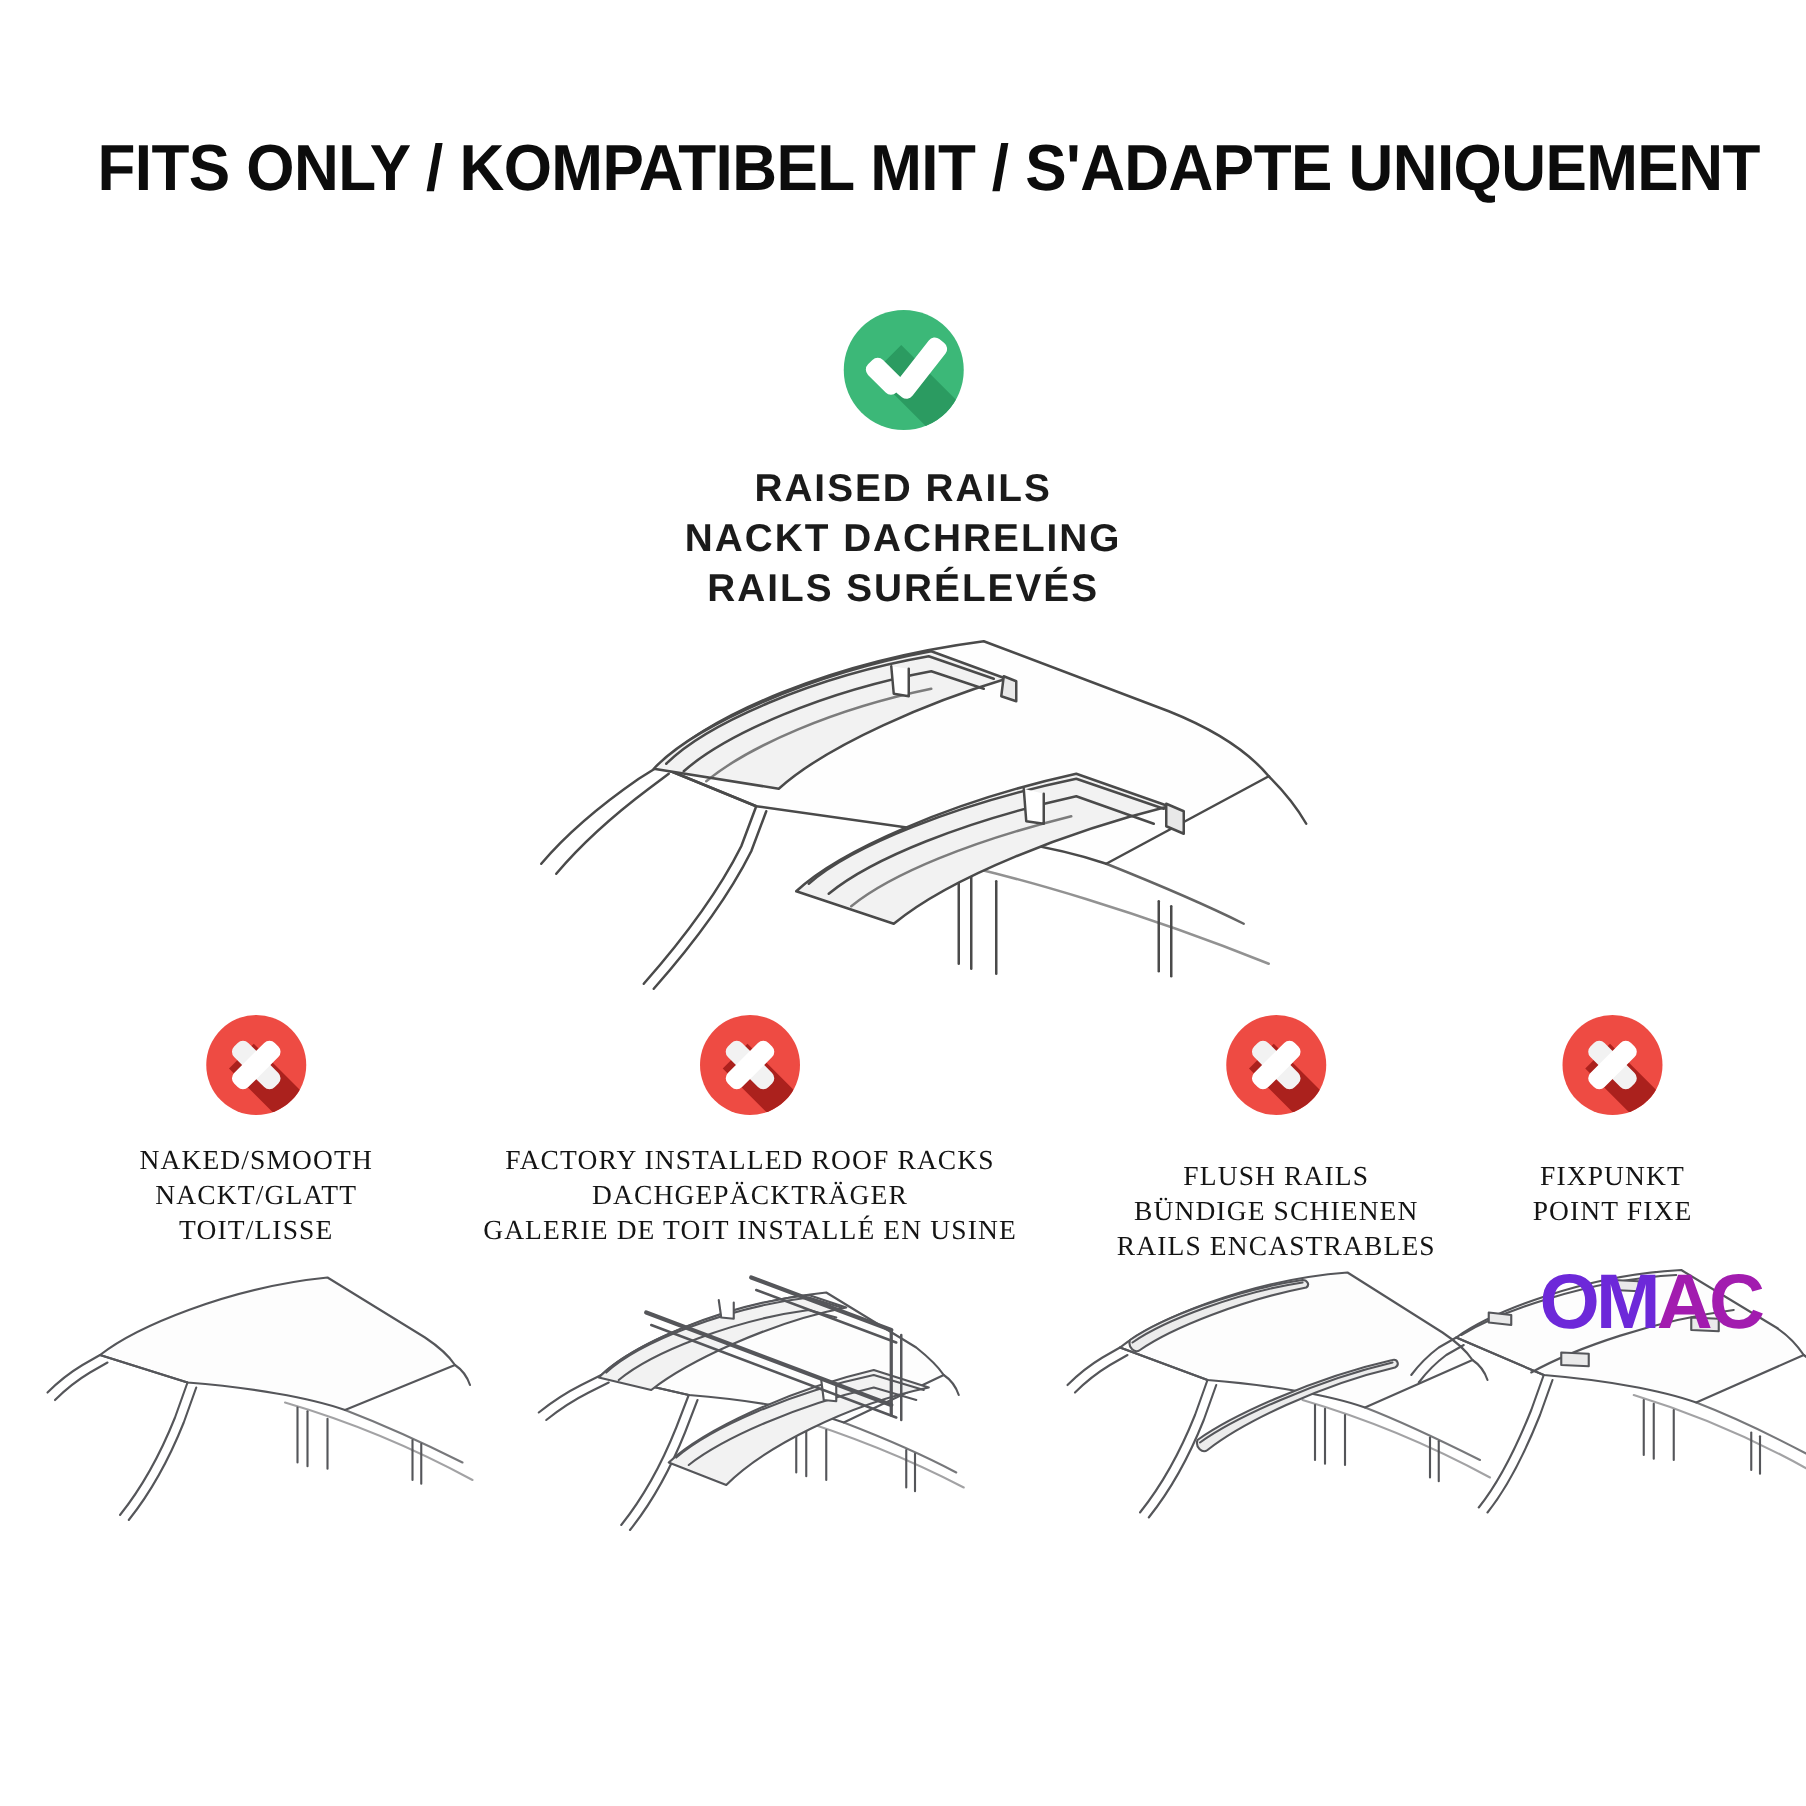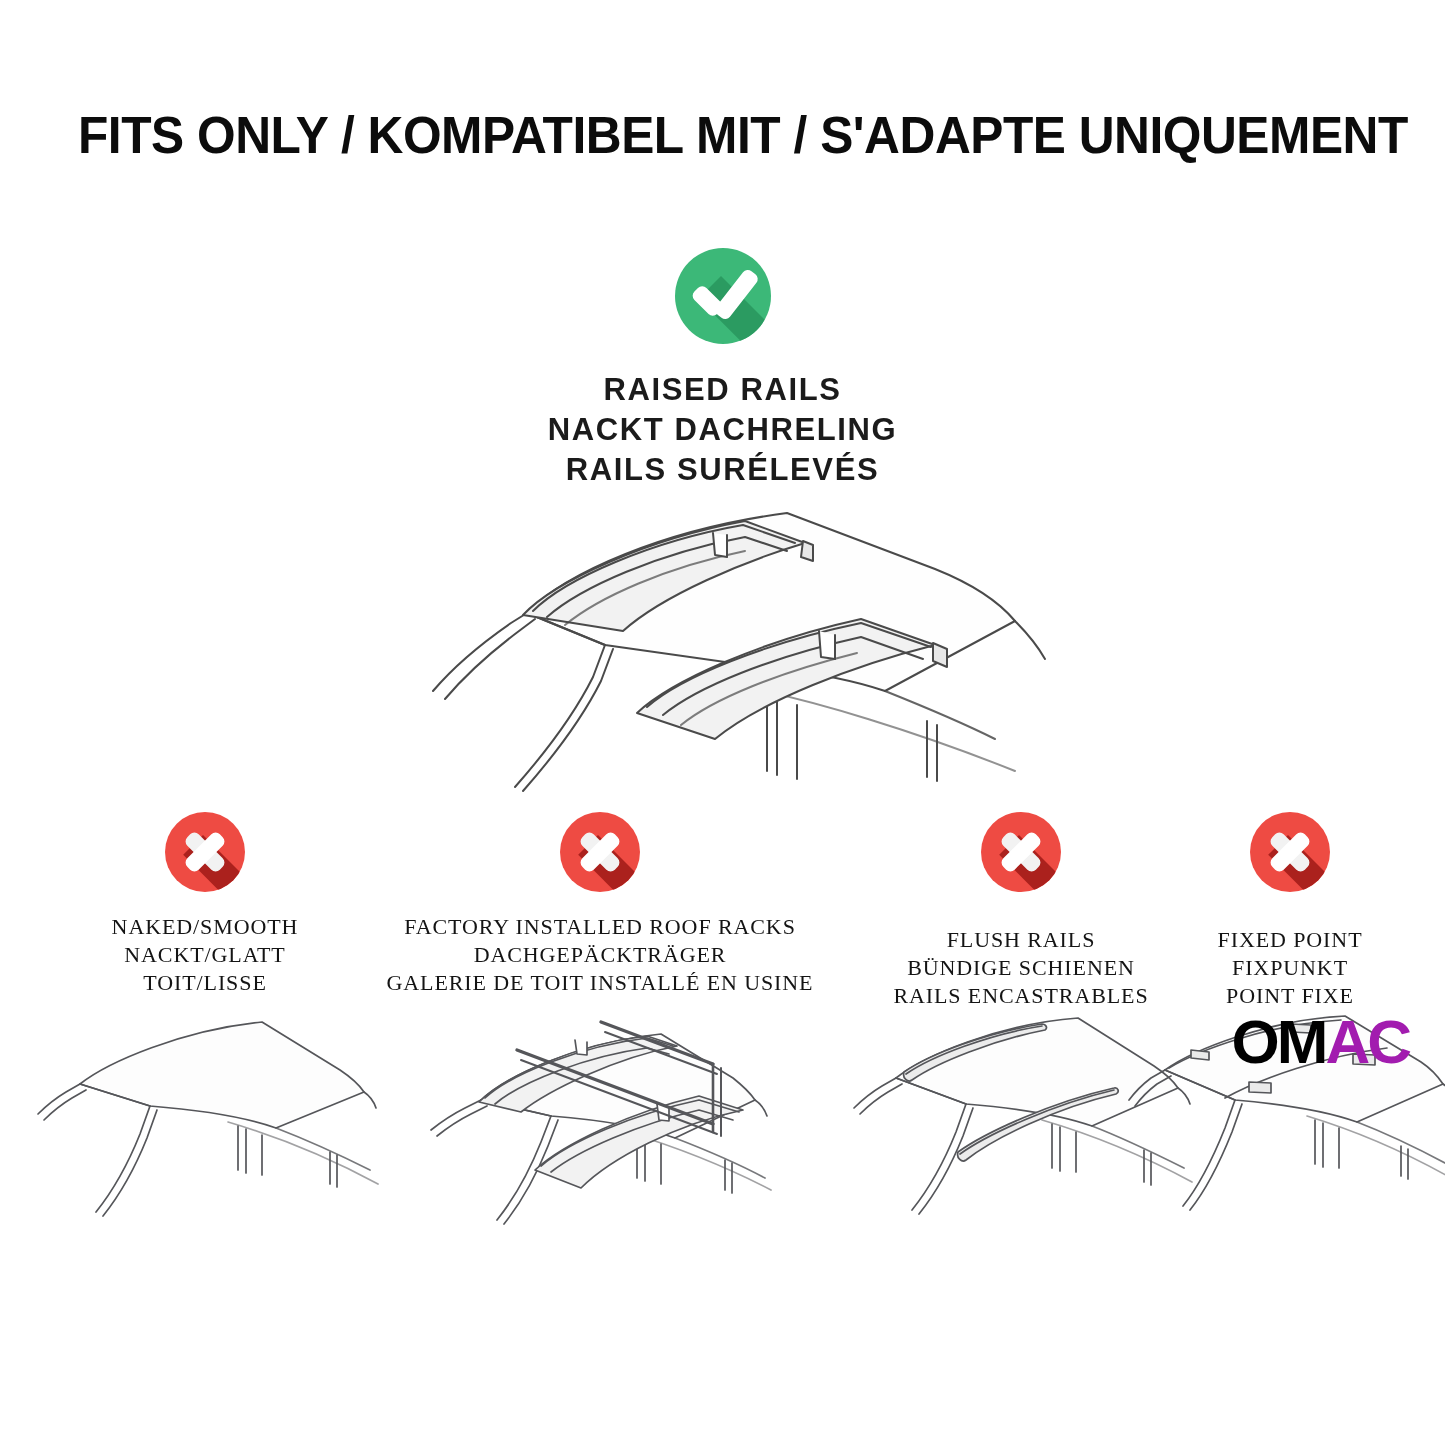--- a/index.html
+++ b/index.html
@@ -187,21 +187,21 @@
   
   .logo {
     position: absolute;
     right: 36px;
     bottom: 22px;
     font-size: 62px;
     font-weight: 700;
     letter-spacing: -3px;
     line-height: 62px;
   }
-  .logo .blk { color: #000000; margin-top: 12px; }
+  .logo .blk { color: #6d28d9; margin-top: 12px; }
   .logo .red { color: #a21caf; }
 
   svg { display: block; }
 </style>
 </head>
 <body>
 
 <div id="page">
 
   <div class="title">FITS ONLY / KOMPATIBEL MIT / S'ADAPTE UNIQUEMENT</div>
@@ -406,21 +406,20 @@
       <div class="cell-icon-wrap">
         <div class="icon-circle red-circle" style="display:inline-block;">
           <div class="red-shadow"></div>
           <div class="x-mark">
             <span class="b"></span>
               <span class="a"></span>
           </div>
         </div>
       </div>
       <div class="cell-labels" style="margin-top:30px;">
-        <div>FIXED POINT</div>
         <div>FIXPUNKT</div>
         <div>POINT FIXE</div>
       </div>
       <div class="cell-illustration" style="top:200px;">
         <svg width="330" height="230" viewBox="0 0 330 230" fill="none" stroke="#55565a" stroke-width="1.7" stroke-linecap="round" stroke-linejoin="round">
           <path d="M40 58 C 68 38, 142 8, 220 4 L 296 50 C 308 58, 314 66, 318 72
                    L 232 110 C 204 100, 158 92, 110 88 Z" fill="#fdfdfd"></path>
           <path d="M40 58 L 26 66 C 18 72, 10 80, 4 88"></path>
           <path d="M46 64 L 32 72 C 24 78, 16 86, 10 94"></path>
           <path d="M110 88 L 100 116 C 88 146, 74 174, 58 194"></path>

